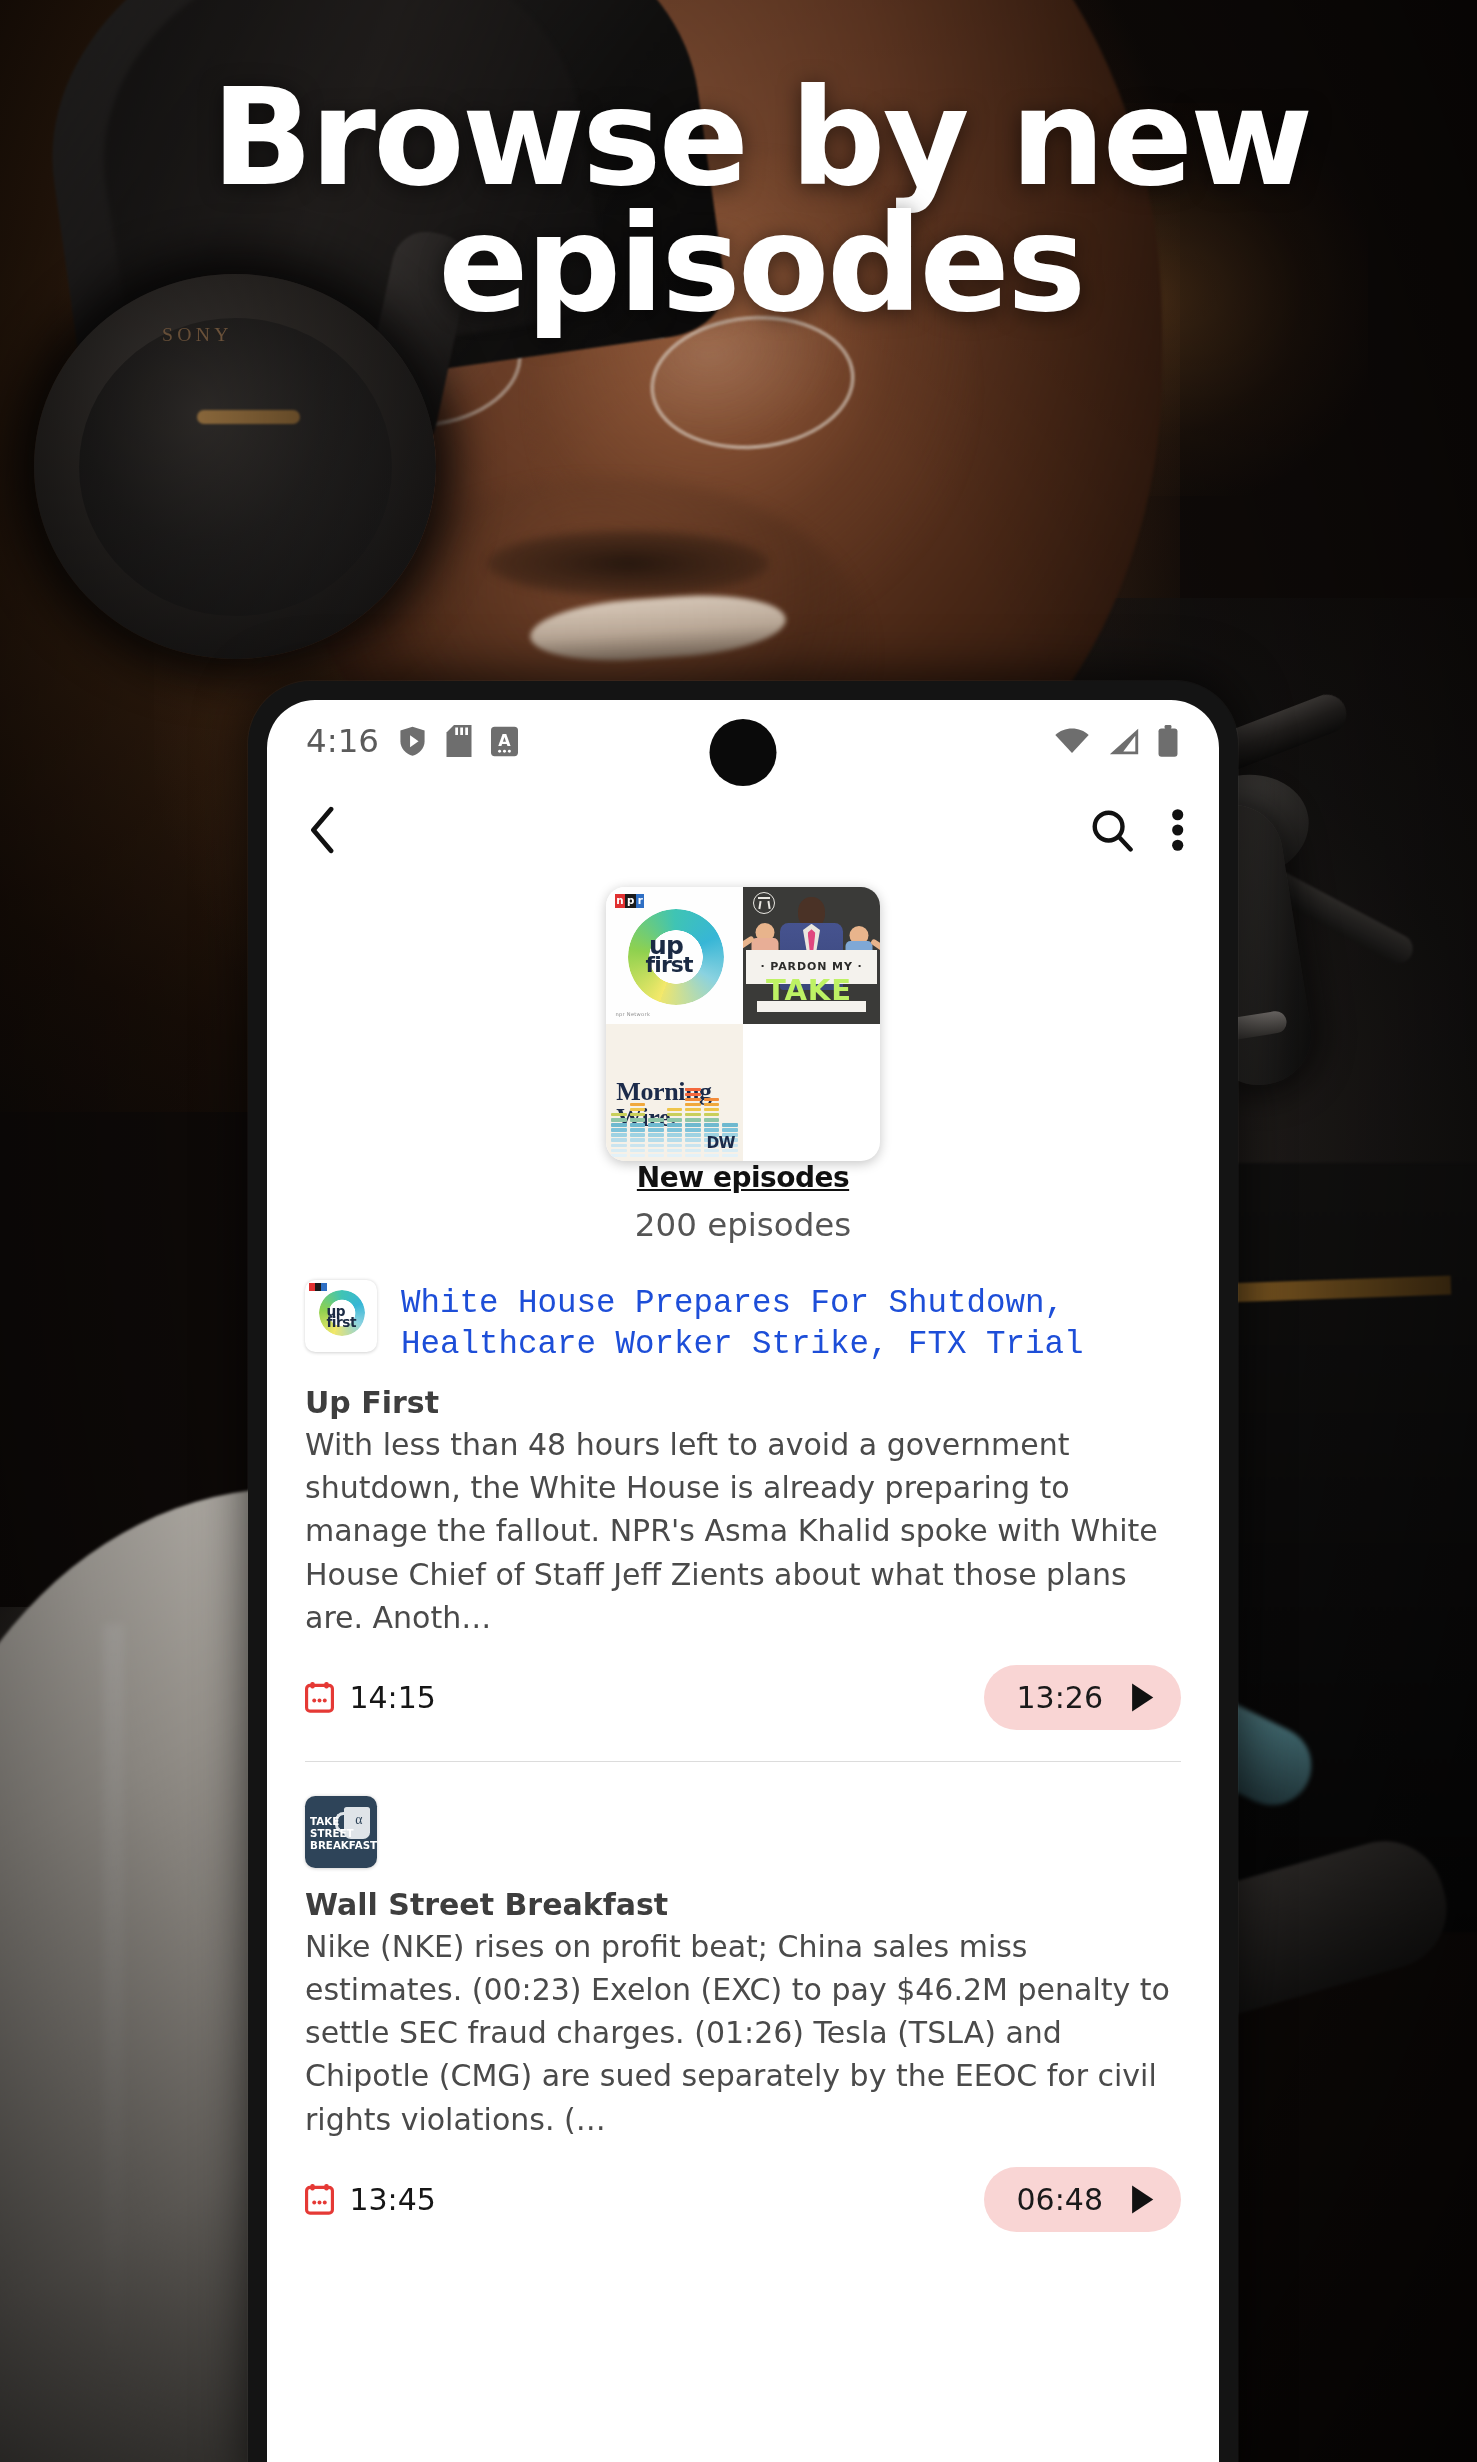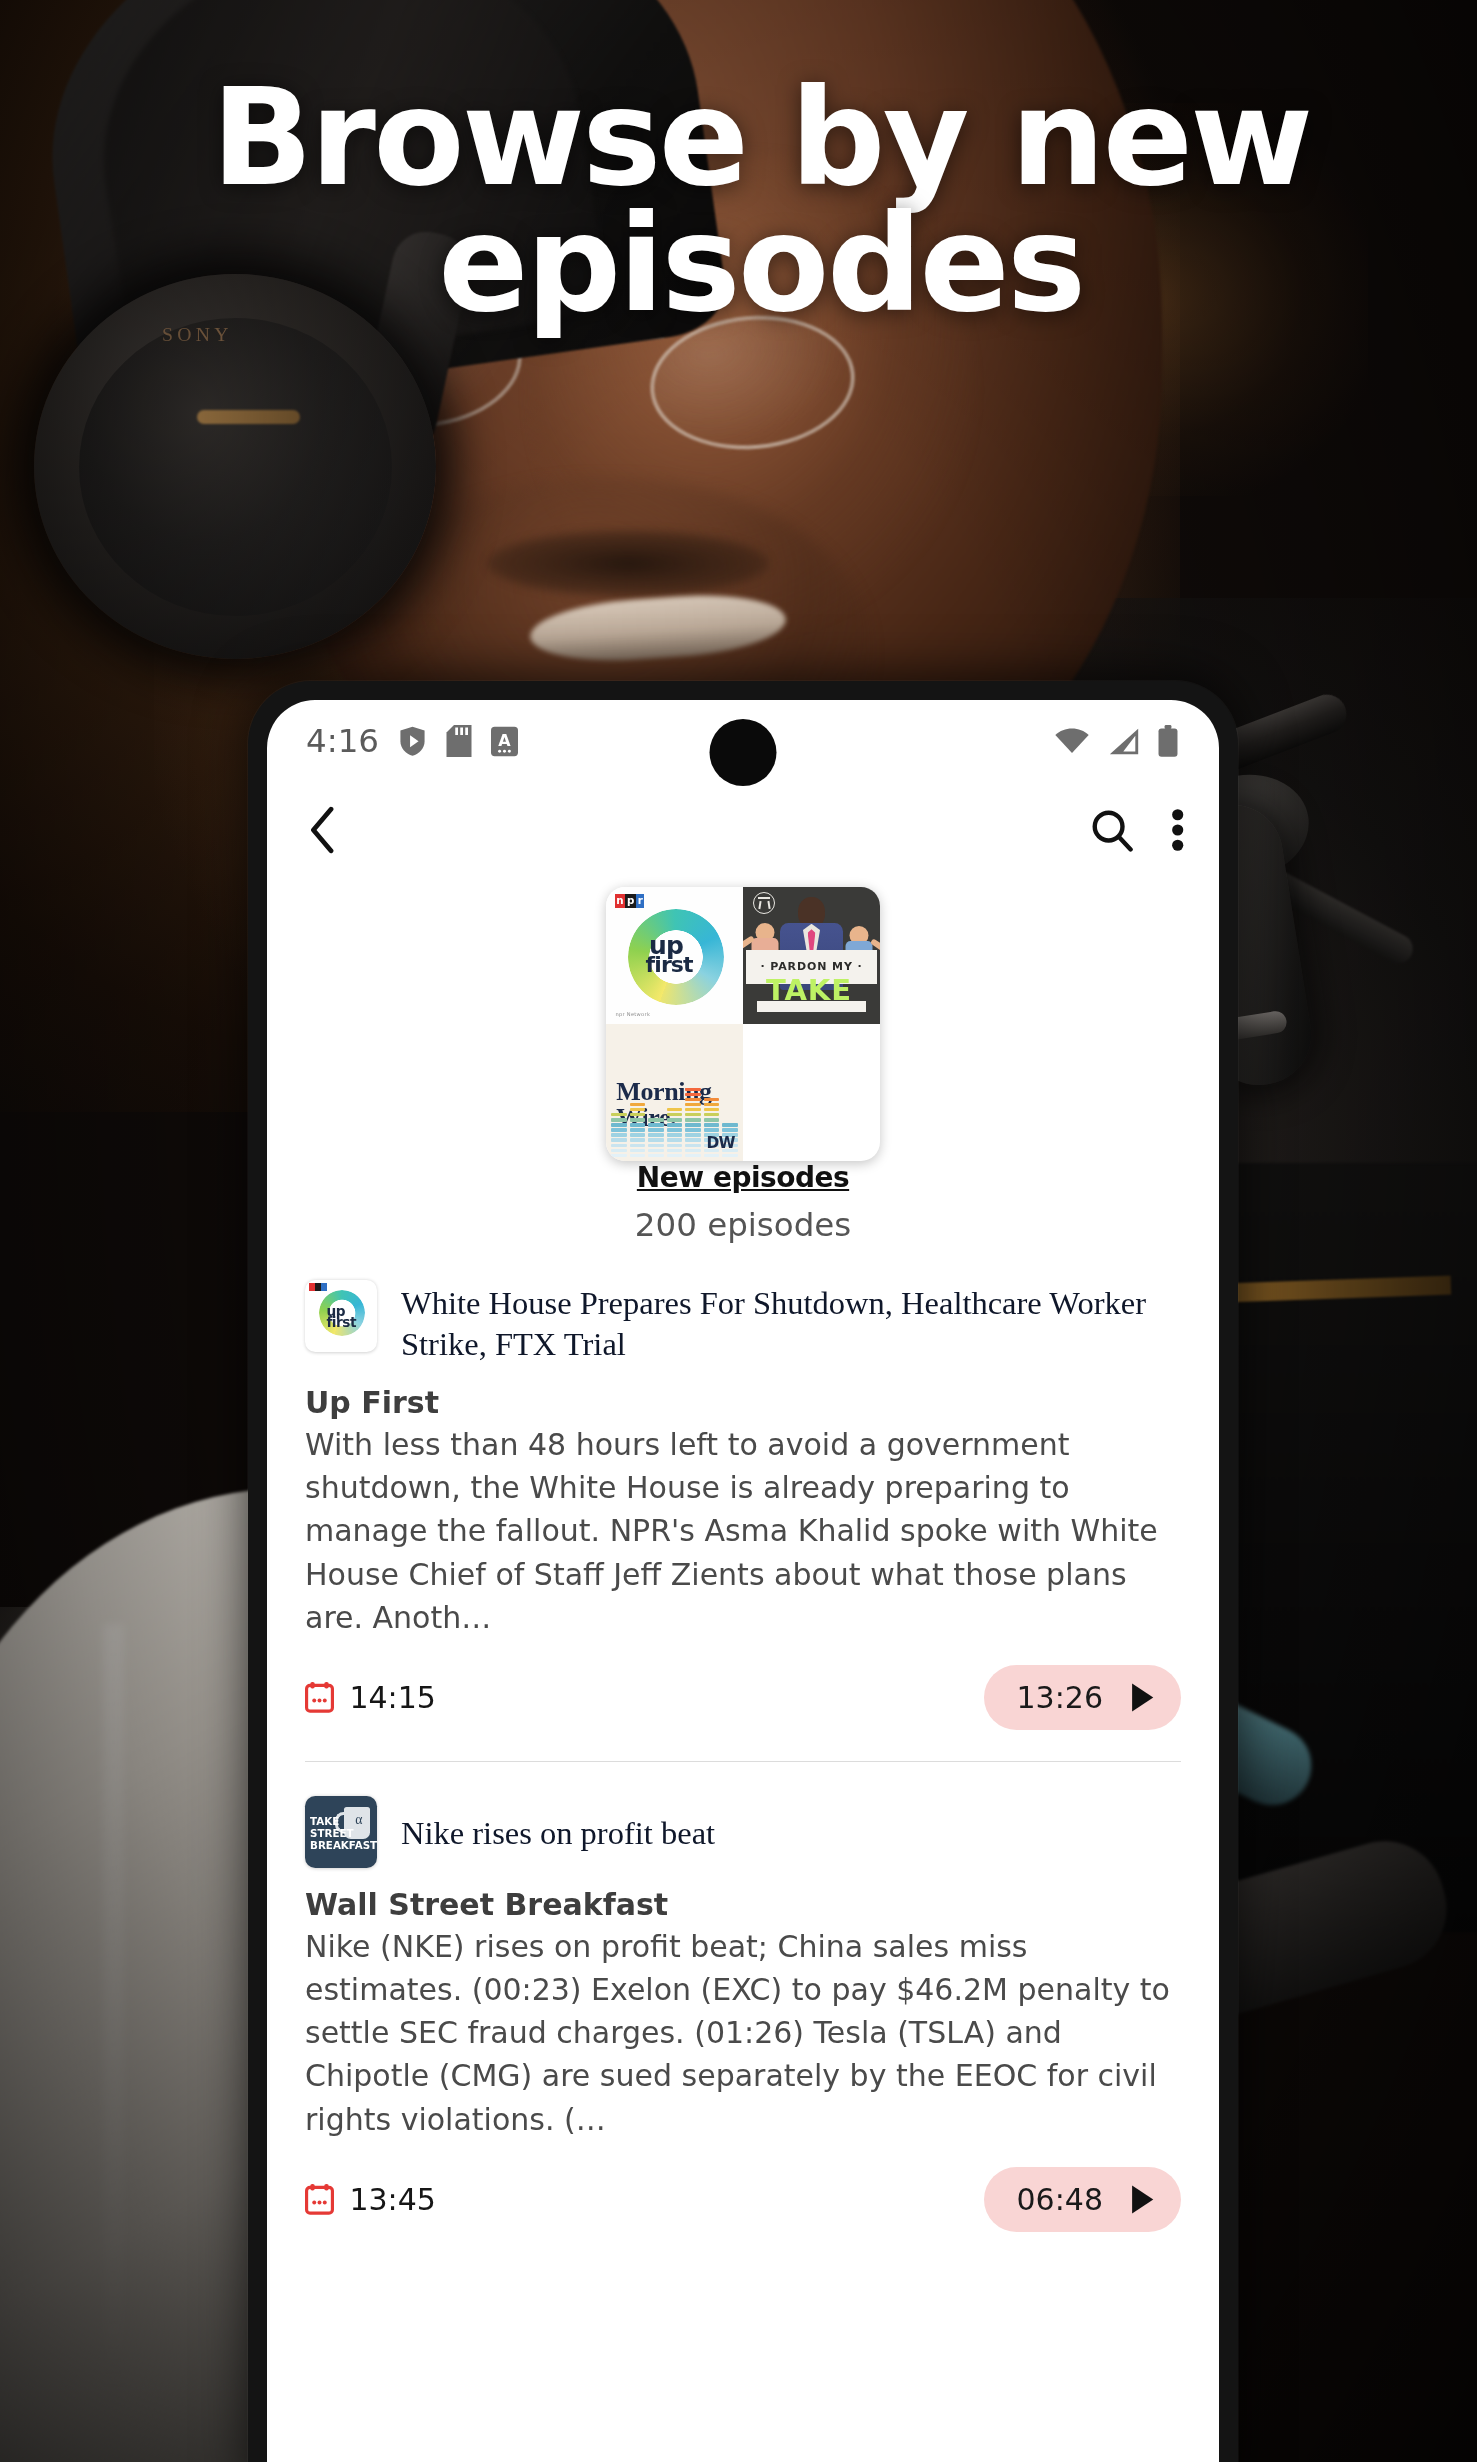--- a/index.html
+++ b/index.html
@@ -244,22 +244,22 @@
     font-family:"DejaVu Sans", sans-serif; letter-spacing:-0.5px;text-decoration:underline; }
   .hero-sub { margin-top:12px; font-size:32.5px; color:#555;
     font-family:"DejaVu Sans", sans-serif; }
 
   
   .eplist { margin-top:36px; }
   .ep { padding:0 38px; }
   .ep-head { display:flex; gap:24px; align-items:flex-start; }
   .ep-art { width:72px; height:72px; border-radius:10.3px; flex:none; overflow:hidden; position:relative;
     box-shadow:0 0.9px 3.4px rgba(0,0,0,.18); }
-  .ep-title { font-size:32.5px; line-height:1.28; color:#0f172a; padding-top:3.4px;
-    font-family:Liberation Serif, serif; }
+  .ep-title { font-size:32.5px; line-height:1.28; color:#1d4ed8; padding-top:3.4px;
+    font-family:Liberation Mono, monospace; }
   .ep-show { margin-top:19px; font-size:30px; font-weight:bold; color:#3e3e3e;
     font-family:"DejaVu Sans", sans-serif; }
   .ep-desc { margin-top:3px; font-size:30px; line-height:1.44; color:#4a4a4a;
     font-family:"DejaVu Sans", sans-serif; }
   .ep-foot { margin-top:26px; display:flex; align-items:center; }
   .ep-date { display:flex; align-items:center; gap:15.4px; font-size:30px; color:#161616;
     font-family:"DejaVu Sans", sans-serif; }
   .pill { margin-left:auto; background:#f9d5d4; border-radius:51px;
     height:65px; padding:0 26px 0 32.5px; display:flex; align-items:center; gap:26px; }
   .pill-time { font-size:30px; color:#1a1a1a; font-family:"DejaVu Sans", sans-serif; }
@@ -616,21 +616,20 @@
         <div class="ep-head">
           <div class="ep-art mini-wsb">
             <div class="mug"></div>
             <div class="alpha">α</div>
             <div class="lines">
               <span>TAKE</span><br>
               <span>STREET</span><br>
               <span>BREAKFAST</span>
             </div>
           </div>
-          <div class="ep-title" style="padding-top:17px">Nike rises on profit beat</div>
         </div>
         <div class="ep-show">Wall Street Breakfast</div>
         <div class="ep-desc">Nike (NKE) rises on profit beat; China sales miss estimates. (00:23) Exelon (EXC) to pay $46.2M penalty to settle SEC fraud charges. (01:26) Tesla (TSLA) and Chipotle (CMG) are sued separately by the EEOC for civil rights violations. (…</div>
         <div class="ep-foot">
           <div class="ep-date">
             <span>
               <svg width="29" height="32.5" viewBox="0 0 22 24">
                   <rect x="1.2" y="3" width="19.6" height="19.5" rx="2.6" stroke="#e53935" stroke-width="2.4" fill="none"></rect>
                   <rect x="4" y="0.4" width="3.4" height="5" rx="1.5" fill="#e53935"></rect>
                   <rect x="14.6" y="0.4" width="3.4" height="5" rx="1.5" fill="#e53935"></rect>

